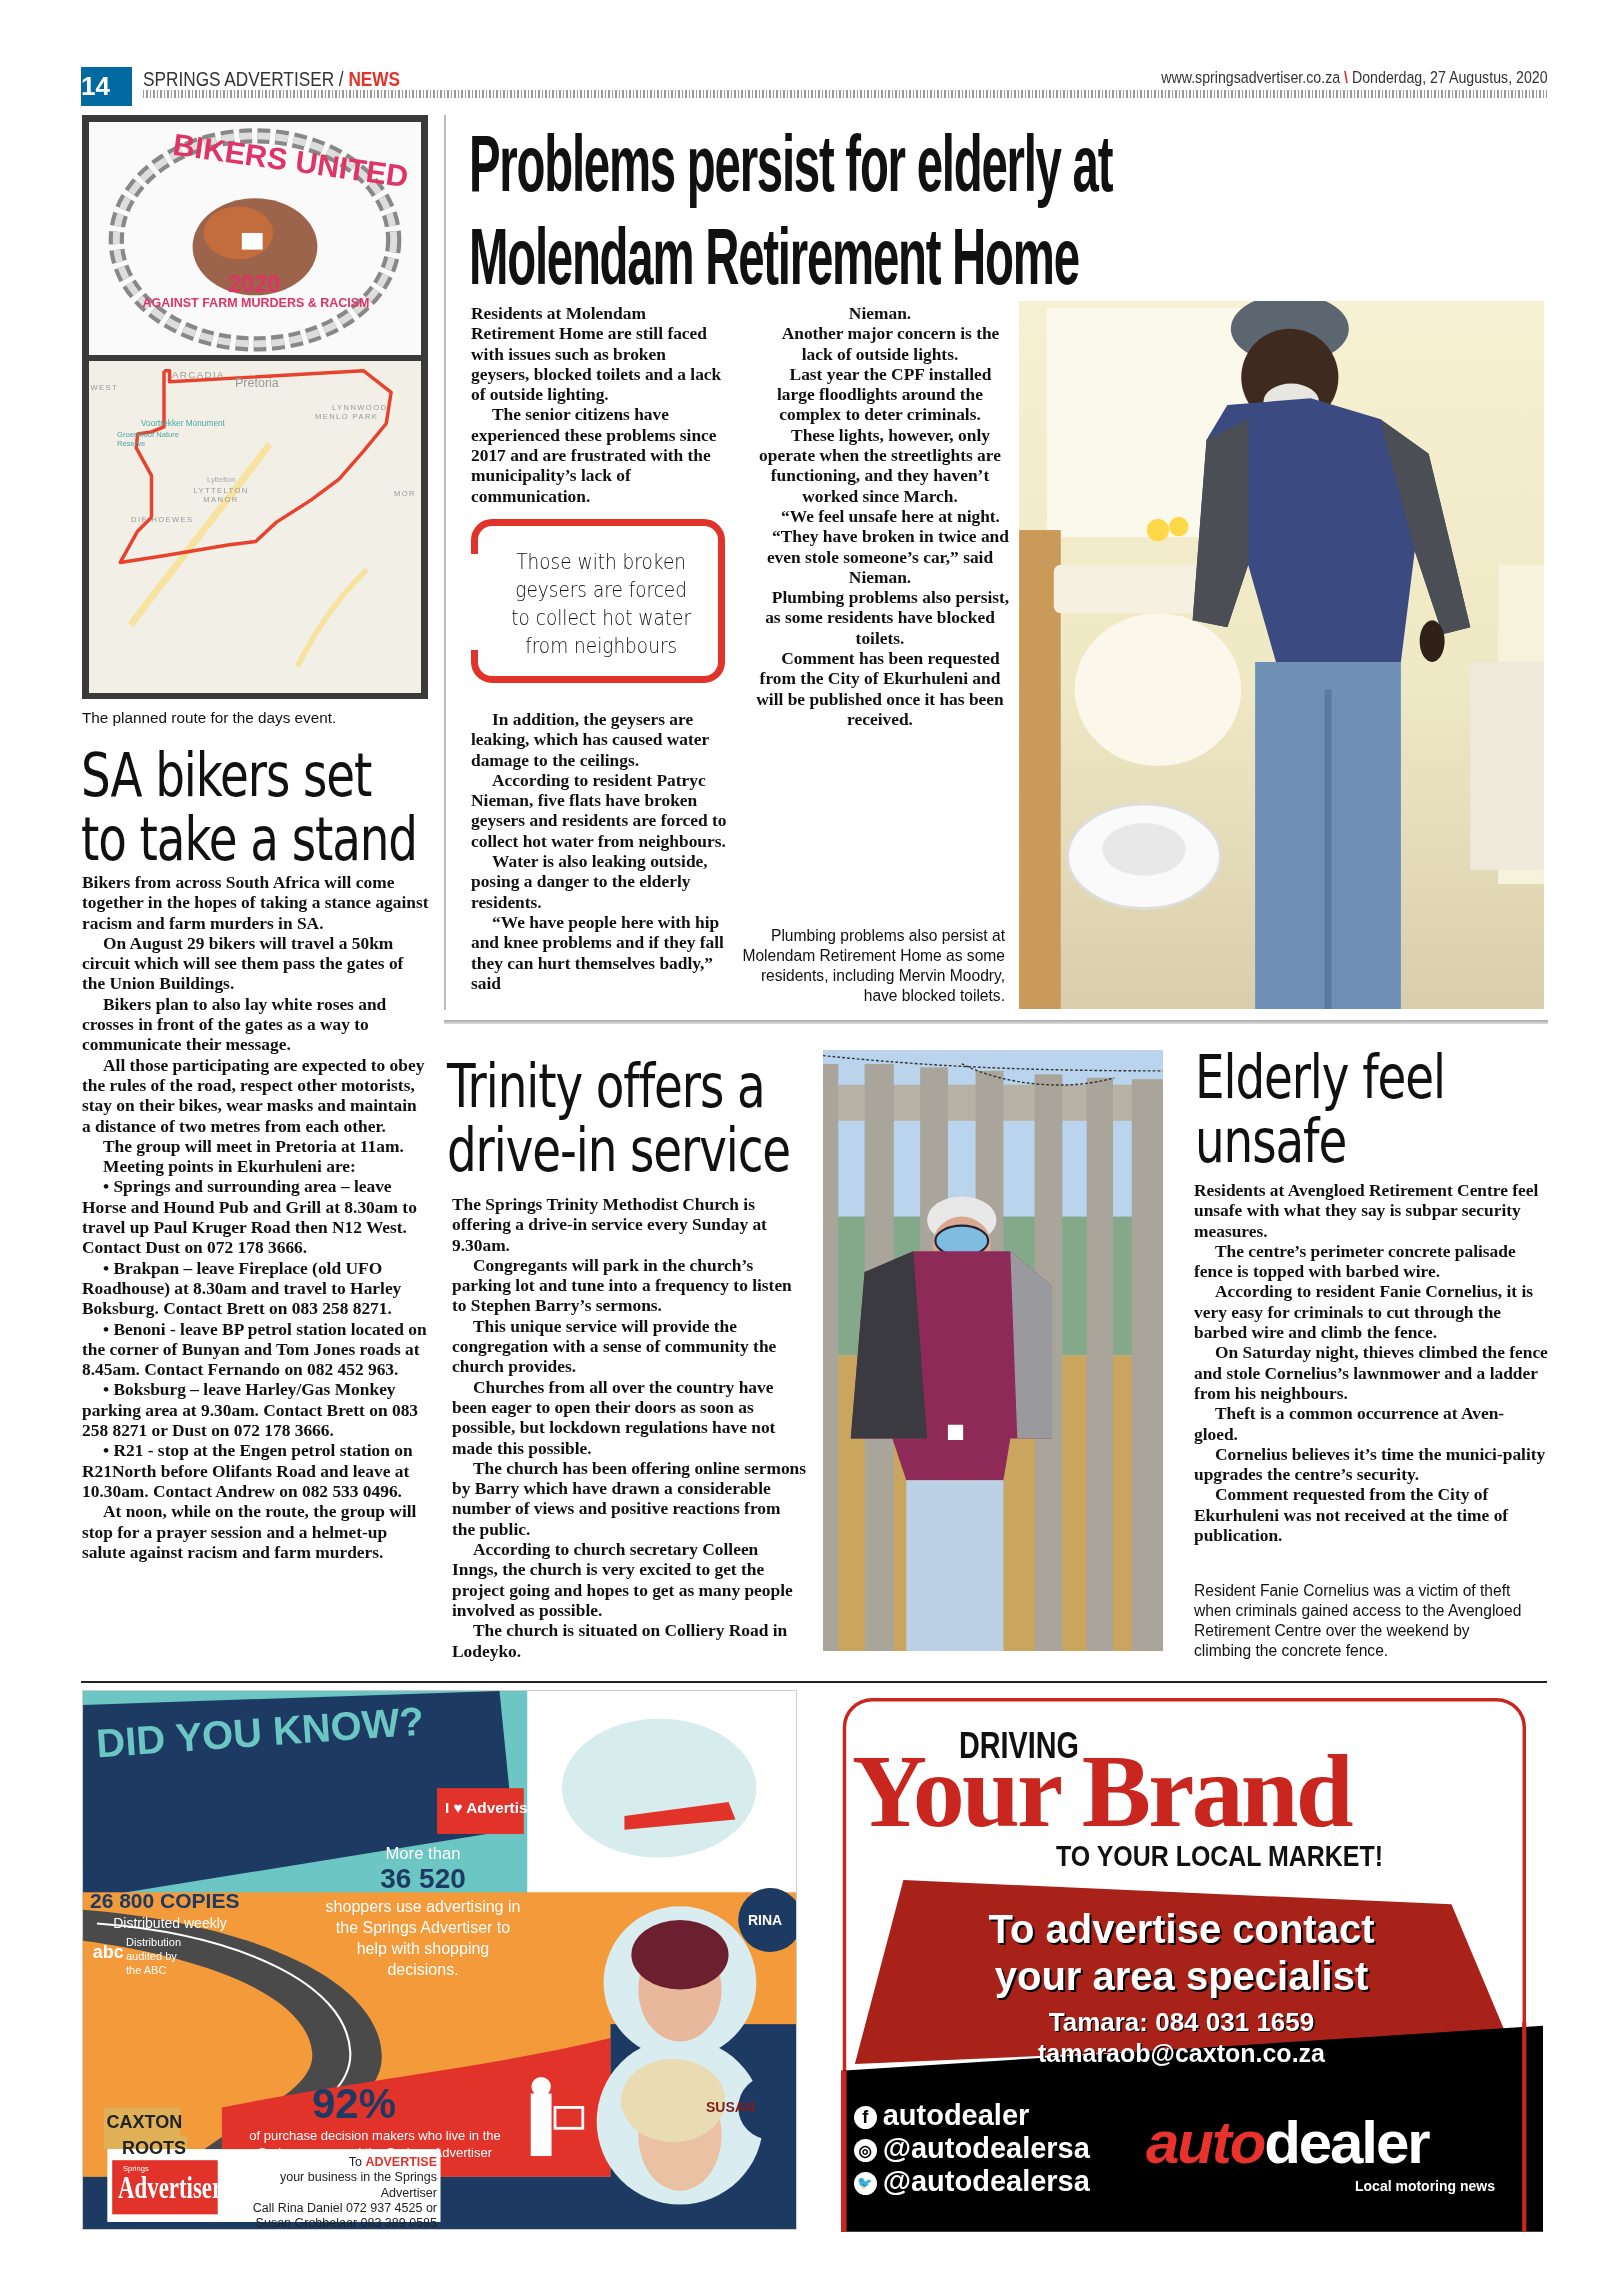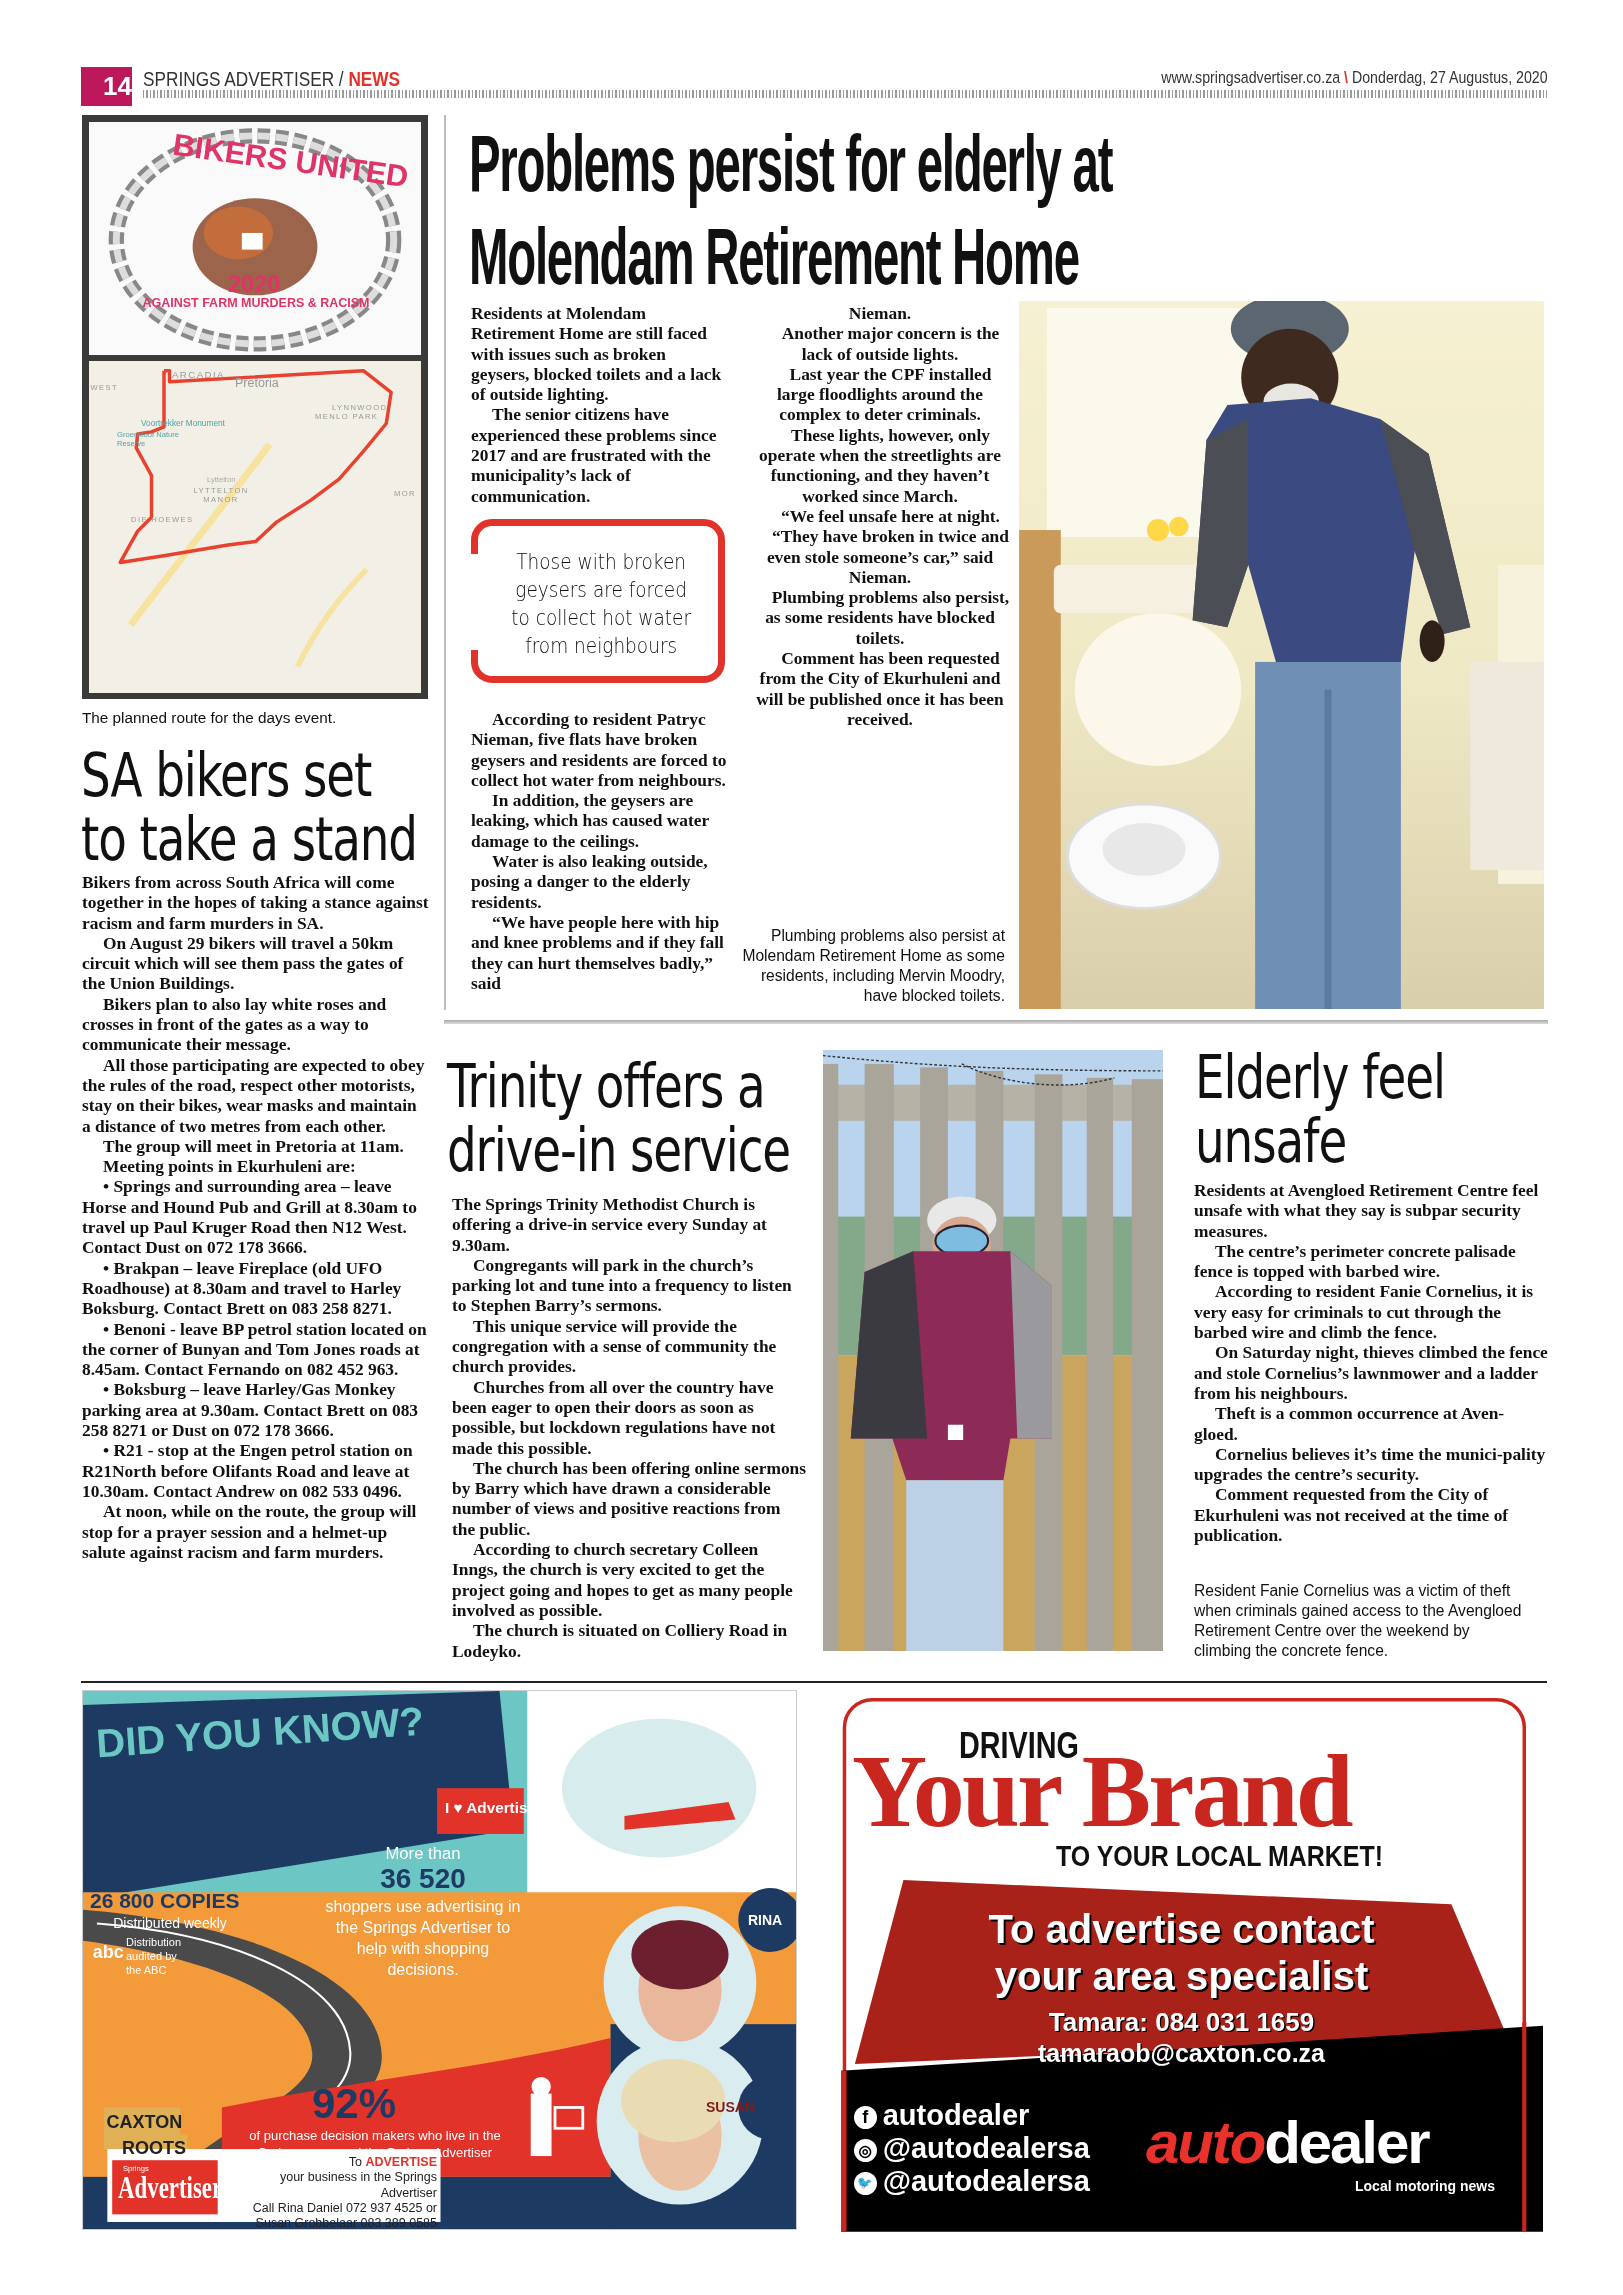--- a/index.html
+++ b/index.html
@@ -2,22 +2,22 @@
 <html style="font-size:11px"><head>
 <meta charset="utf-8">
 <style>
   * { box-sizing: border-box; margin: 0; padding: 0; }
   html, body { width: 1624px; height: 2295px; background: #ffffff; overflow: hidden; }
   body { position: relative; font-family: "Liberation Serif", serif; color: #111; }
 
   .abs { position: absolute; }
 
   
-  .page-num { left: 81px; top: 67px; width: 51px; height: 39px; background: #be185d; color: #fff;
-    font-family: "Liberation Sans", sans-serif; font-weight: bold; font-size: 26px; text-align: right; line-height: 39px; }
+  .page-num { left: 81px; top: 67px; width: 51px; height: 39px; background: #0369a1; color: #fff;
+    font-family: "Liberation Sans", sans-serif; font-weight: bold; font-size: 26px; text-align: left; line-height: 39px; }
   .masthead { left: 143px; top: 67px; font-family: "Liberation Sans", sans-serif; font-size: 21px; letter-spacing: 0px; color: #333; transform: scaleX(0.82); transform-origin: left; }
   .masthead .section { color: #e2332b; font-weight: bold; }
   .dateline { right: 76px; top: 68px; font-family: "Liberation Sans", sans-serif; font-size: 16.7px; color: #333; transform: scaleX(0.85); transform-origin: right; }
   .dateline .sep { color: #e2332b; font-weight: bold; }
   .rule-dotted { left: 143px; top: 90px; width: 1404px; height: 8.3px;
     background: repeating-linear-gradient(90deg, #9a9a9a 0 1.4px, #fff 1.4px 3.5px); }
 
   
   .body-text { font-size: 17.4px; line-height: 20.3px; text-align: left; }
   .body-text p { text-indent: 21px; font-weight: bold; }
@@ -135,22 +135,22 @@
   <p>The senior citizens have experienced these problems since 2017 and are frustrated with the municipality’s lack of communication.</p>
 </div>
 
 <div class="pull-quote">
   <div class="frame"></div>
   <div class="gap"></div>
   <div class="txt">Those with broken geysers are forced to collect hot water from neighbours</div>
 </div>
 
 <div class="abs body-text" style="left:471px;top:709px;width:257px;">
+  <p>In addition, the geysers are leaking, which has caused water damage to the ceilings.</p>
   <p>According to resident Patryc Nieman, five flats have broken geysers and residents are forced to collect hot water from neighbours.</p>
-  <p>In addition, the geysers are leaking, which has caused water damage to the ceilings.</p>
   <p>Water is also leaking outside, posing a danger to the elderly residents.</p>
   <p>“We have people here with hip and knee problems and if they fall they can hurt themselves badly,” said</p>
 </div>
 
 <div class="abs body-text" style="left:748px;top:303px;width:264px;text-align:center;">
   <p class="first">Nieman.</p>
   <p>Another major concern is the lack of outside lights.</p>
   <p>Last year the CPF installed large floodlights around the complex to deter criminals.</p>
   <p>These lights, however, only operate when the streetlights are functioning, and they haven’t worked since March.</p>
   <p>“We feel unsafe here at night.</p>

